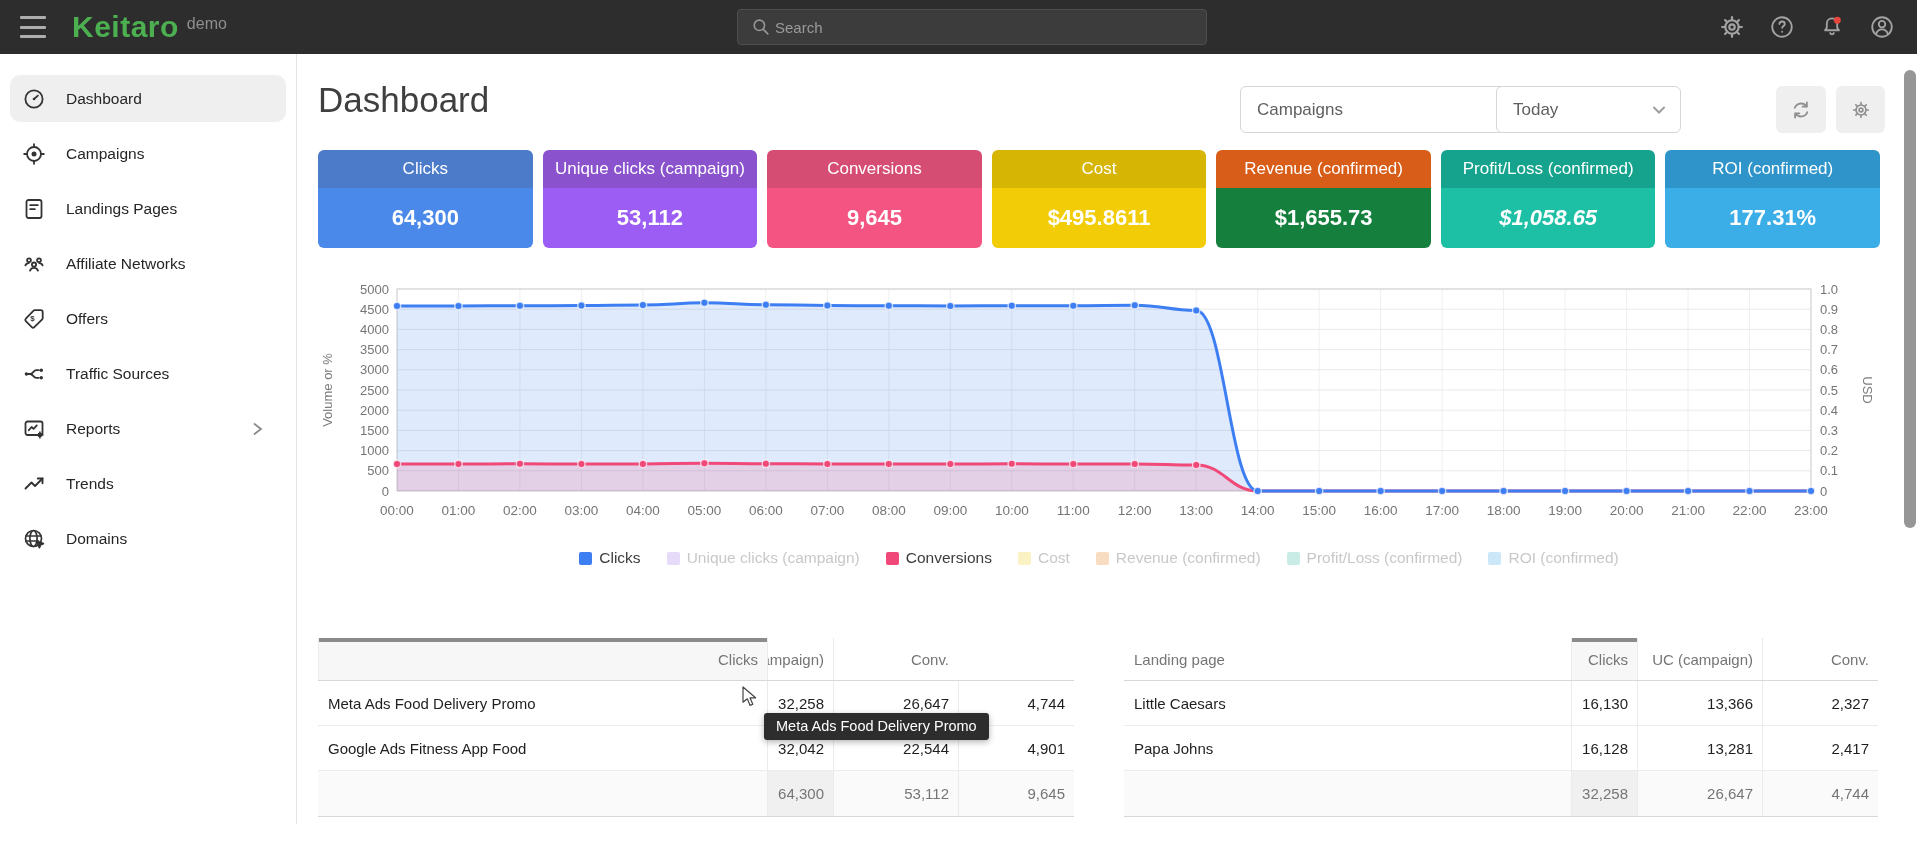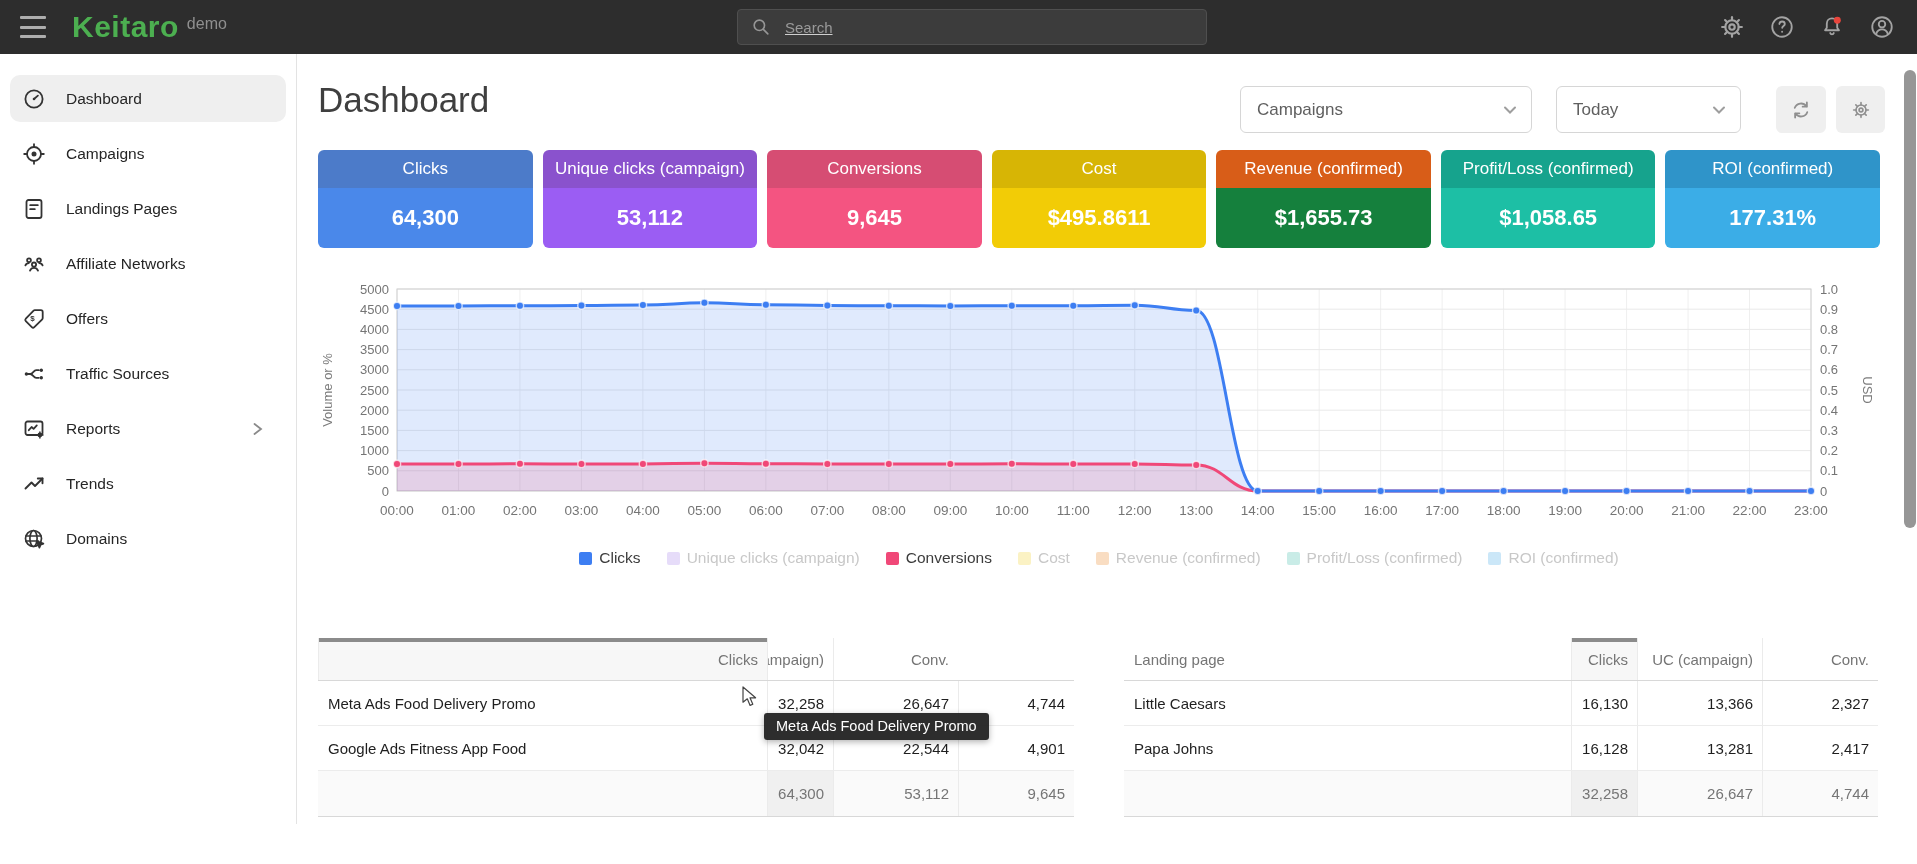--- a/index.html
+++ b/index.html
@@ -9,40 +9,40 @@
 
   
   .topbar { position:absolute; left:0; top:0; width:1917px; height:54px; background:#2d2d2d; z-index:30; }
   .hamburger { position:absolute; left:20px; top:16px; width:26px; height:22px; display:flex; flex-direction:column; justify-content:space-between; cursor:pointer; }
   .hamburger span { display:block; height:3px; background:#adadad; border-radius:1px; }
   .brand { position:absolute; left:72px; top:8px; display:flex; align-items:flex-start; }
   .brand-name { color:#4caf50; font-size:30px; font-weight:700; letter-spacing:.5px; line-height:38px; }
   .brand-demo { color:#8f8f8f; font-size:16px; margin-left:8px; margin-top:7px; }
   .search { position:absolute; left:737px; top:9px; width:470px; height:36px; background:#3c3c3c; border:1px solid #4f4f4f; border-radius:4px; display:flex; align-items:center; }
   .search svg { margin-left:13px; }
-  .search input { flex:1; background:transparent; border:none; outline:none; color:#cfcfcf; font-size:15px; margin-left:14px; font-family:"Liberation Sans", sans-serif;text-decoration:underline; }
+  .search input { flex:1; background:transparent; border:none; outline:none; color:#cfcfcf; font-size:15px; margin-left:4px; font-family:"Liberation Sans", sans-serif; }
   .search input::placeholder { color:#9a9a9a; }
   .topbar-icons { position:absolute; right:22px; top:0; height:54px; display:flex; align-items:center; gap:24px; }
   .tb-icon { width:26px; height:26px; cursor:pointer; }
 
   
   .sidebar { position:absolute; left:0; top:54px; width:297px; height:810px; background:#fff; border-right:1px solid #e3e3e3; z-index:20; }
   .side-item { position:absolute; left:10px; width:276px; height:47px; display:flex; align-items:center; border-radius:10px; cursor:pointer; }
   .side-item.active { background:#efefef; }
   .side-item .s-icon { margin-left:12px; width:24px; height:24px; }
   .side-item .s-label { margin-left:20px; font-size:15.5px; color:#262626; }
   .side-item .s-chevron { position:absolute; right:20px; width:18px; height:18px; }
 
   
   .page-title { position:absolute; left:318px; top:80px; font-size:35px; font-weight:400; color:#3f3f3f; }
   .select { position:absolute; top:86px; height:47px; background:#fff; border:1px solid #d6d6d6; border-radius:6px; display:flex; align-items:center; cursor:pointer; }
   .select .sel-label { margin-left:16px; font-size:17px; color:#5f5f5f; flex:1; }
   .select svg { margin-right:10px; }
   .sel-campaigns { left:1240px; width:292px; }
-  .sel-today { left:1556px; width:185px; }
+  .sel-today { left:1496px; width:185px; }
   .icon-btn { position:absolute; top:86px; width:50px; height:47px; background:#efefef; border:none; border-radius:6px; display:flex; align-items:center; justify-content:center; cursor:pointer; }
   .btn-refresh { left:1776px; }
   .btn-chart-settings { left:1836px; width:49px; }
 
   
   .cards { position:absolute; left:318px; top:150px; width:1562px; height:98px; display:flex; gap:10px; }
   .card { flex:1; border-radius:6px; overflow:hidden; display:flex; flex-direction:column; color:#fff; }
   .card-h { height:38px; display:flex; align-items:center; justify-content:center; font-size:17px; }
   .card-v { flex:1; display:flex; align-items:center; justify-content:center; font-size:22px; font-weight:700; }
 
@@ -266,21 +266,21 @@
     <div class="card">
         <div class="card-h" style="background: rgb(215, 181, 5);">Cost</div>
         <div class="card-v" style="background: rgb(242, 204, 6);">$495.8611</div>
       </div>
     <div class="card">
         <div class="card-h" style="background: rgb(216, 93, 24);">Revenue (confirmed)</div>
         <div class="card-v" style="background: #15803d;">$1,655.73</div>
       </div>
     <div class="card">
         <div class="card-h" style="background: rgb(22, 163, 141);">Profit/Loss (confirmed)</div>
-        <div class="card-v" style="background: rgb(29, 191, 165);">$1,058.65</div>
+        <div class="card-v" style="background: rgb(29, 191, 165); font-style: italic;">$1,058.65</div>
       </div>
     <div class="card">
         <div class="card-h" style="background: rgb(47, 148, 201);">ROI (confirmed)</div>
         <div class="card-v" style="background: rgb(59, 173, 231);">177.31%</div>
       </div>
   </div>
 
   <svg id="chart-svg" width="1562" height="262">
       <line x1="79" x2="79" y1="21" y2="223" stroke="#efefef"></line>
       <text x="79" y="247" text-anchor="middle" font-size="13.5" fill="#757575" font-family="Liberation Sans, sans-serif">00:00</text>

